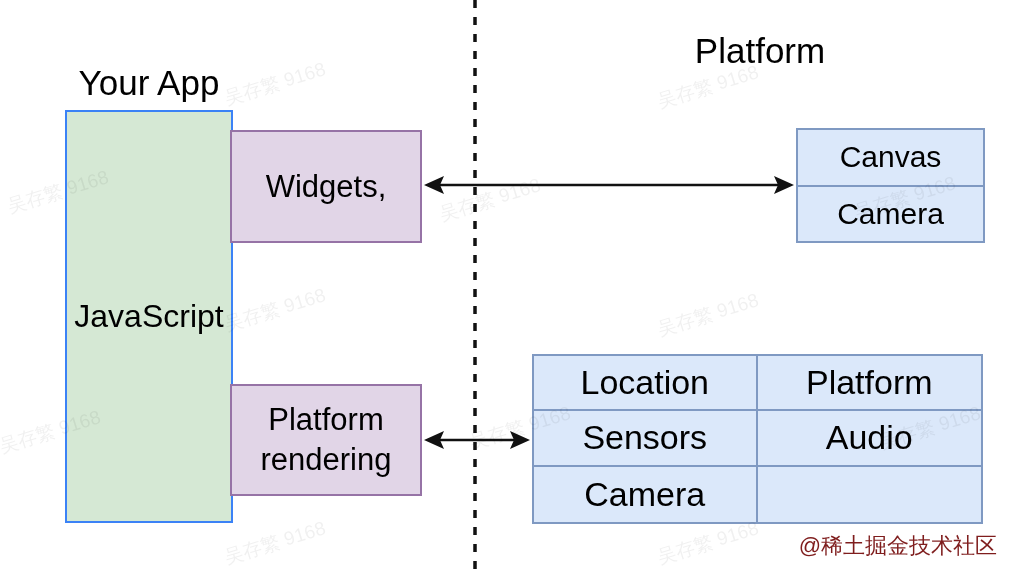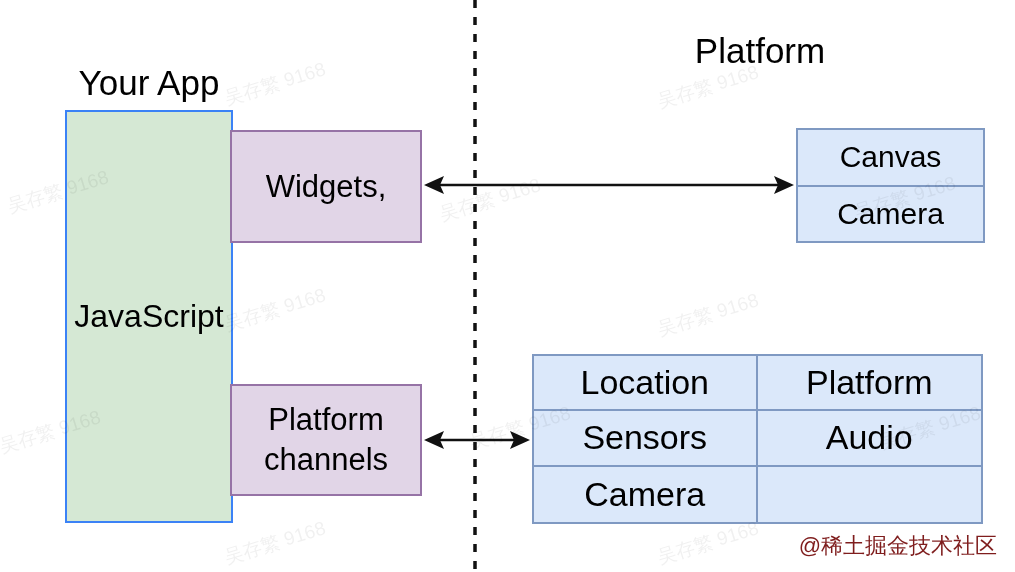--- a/index.html
+++ b/index.html
@@ -129,21 +129,21 @@
   <div class="box" id="js-box">
     <span>JavaScript</span>
   </div>
 
   <div class="box purple-box" id="widgets-box">
     <span>Widgets,</span>
   </div>
 
   <div class="box purple-box" id="channels-box">
     <span>Platform</span>
-    <span>channels</span>
+    <span>rendering</span>
   </div>
 
   <div id="canvas-events-box">
     <div class="cell-row">Canvas</div>
     <div class="cell-row">Camera</div>
   </div>
 
   <div id="services-table">
     <div class="tcell">Location</div>
     <div class="tcell">Platform</div>

